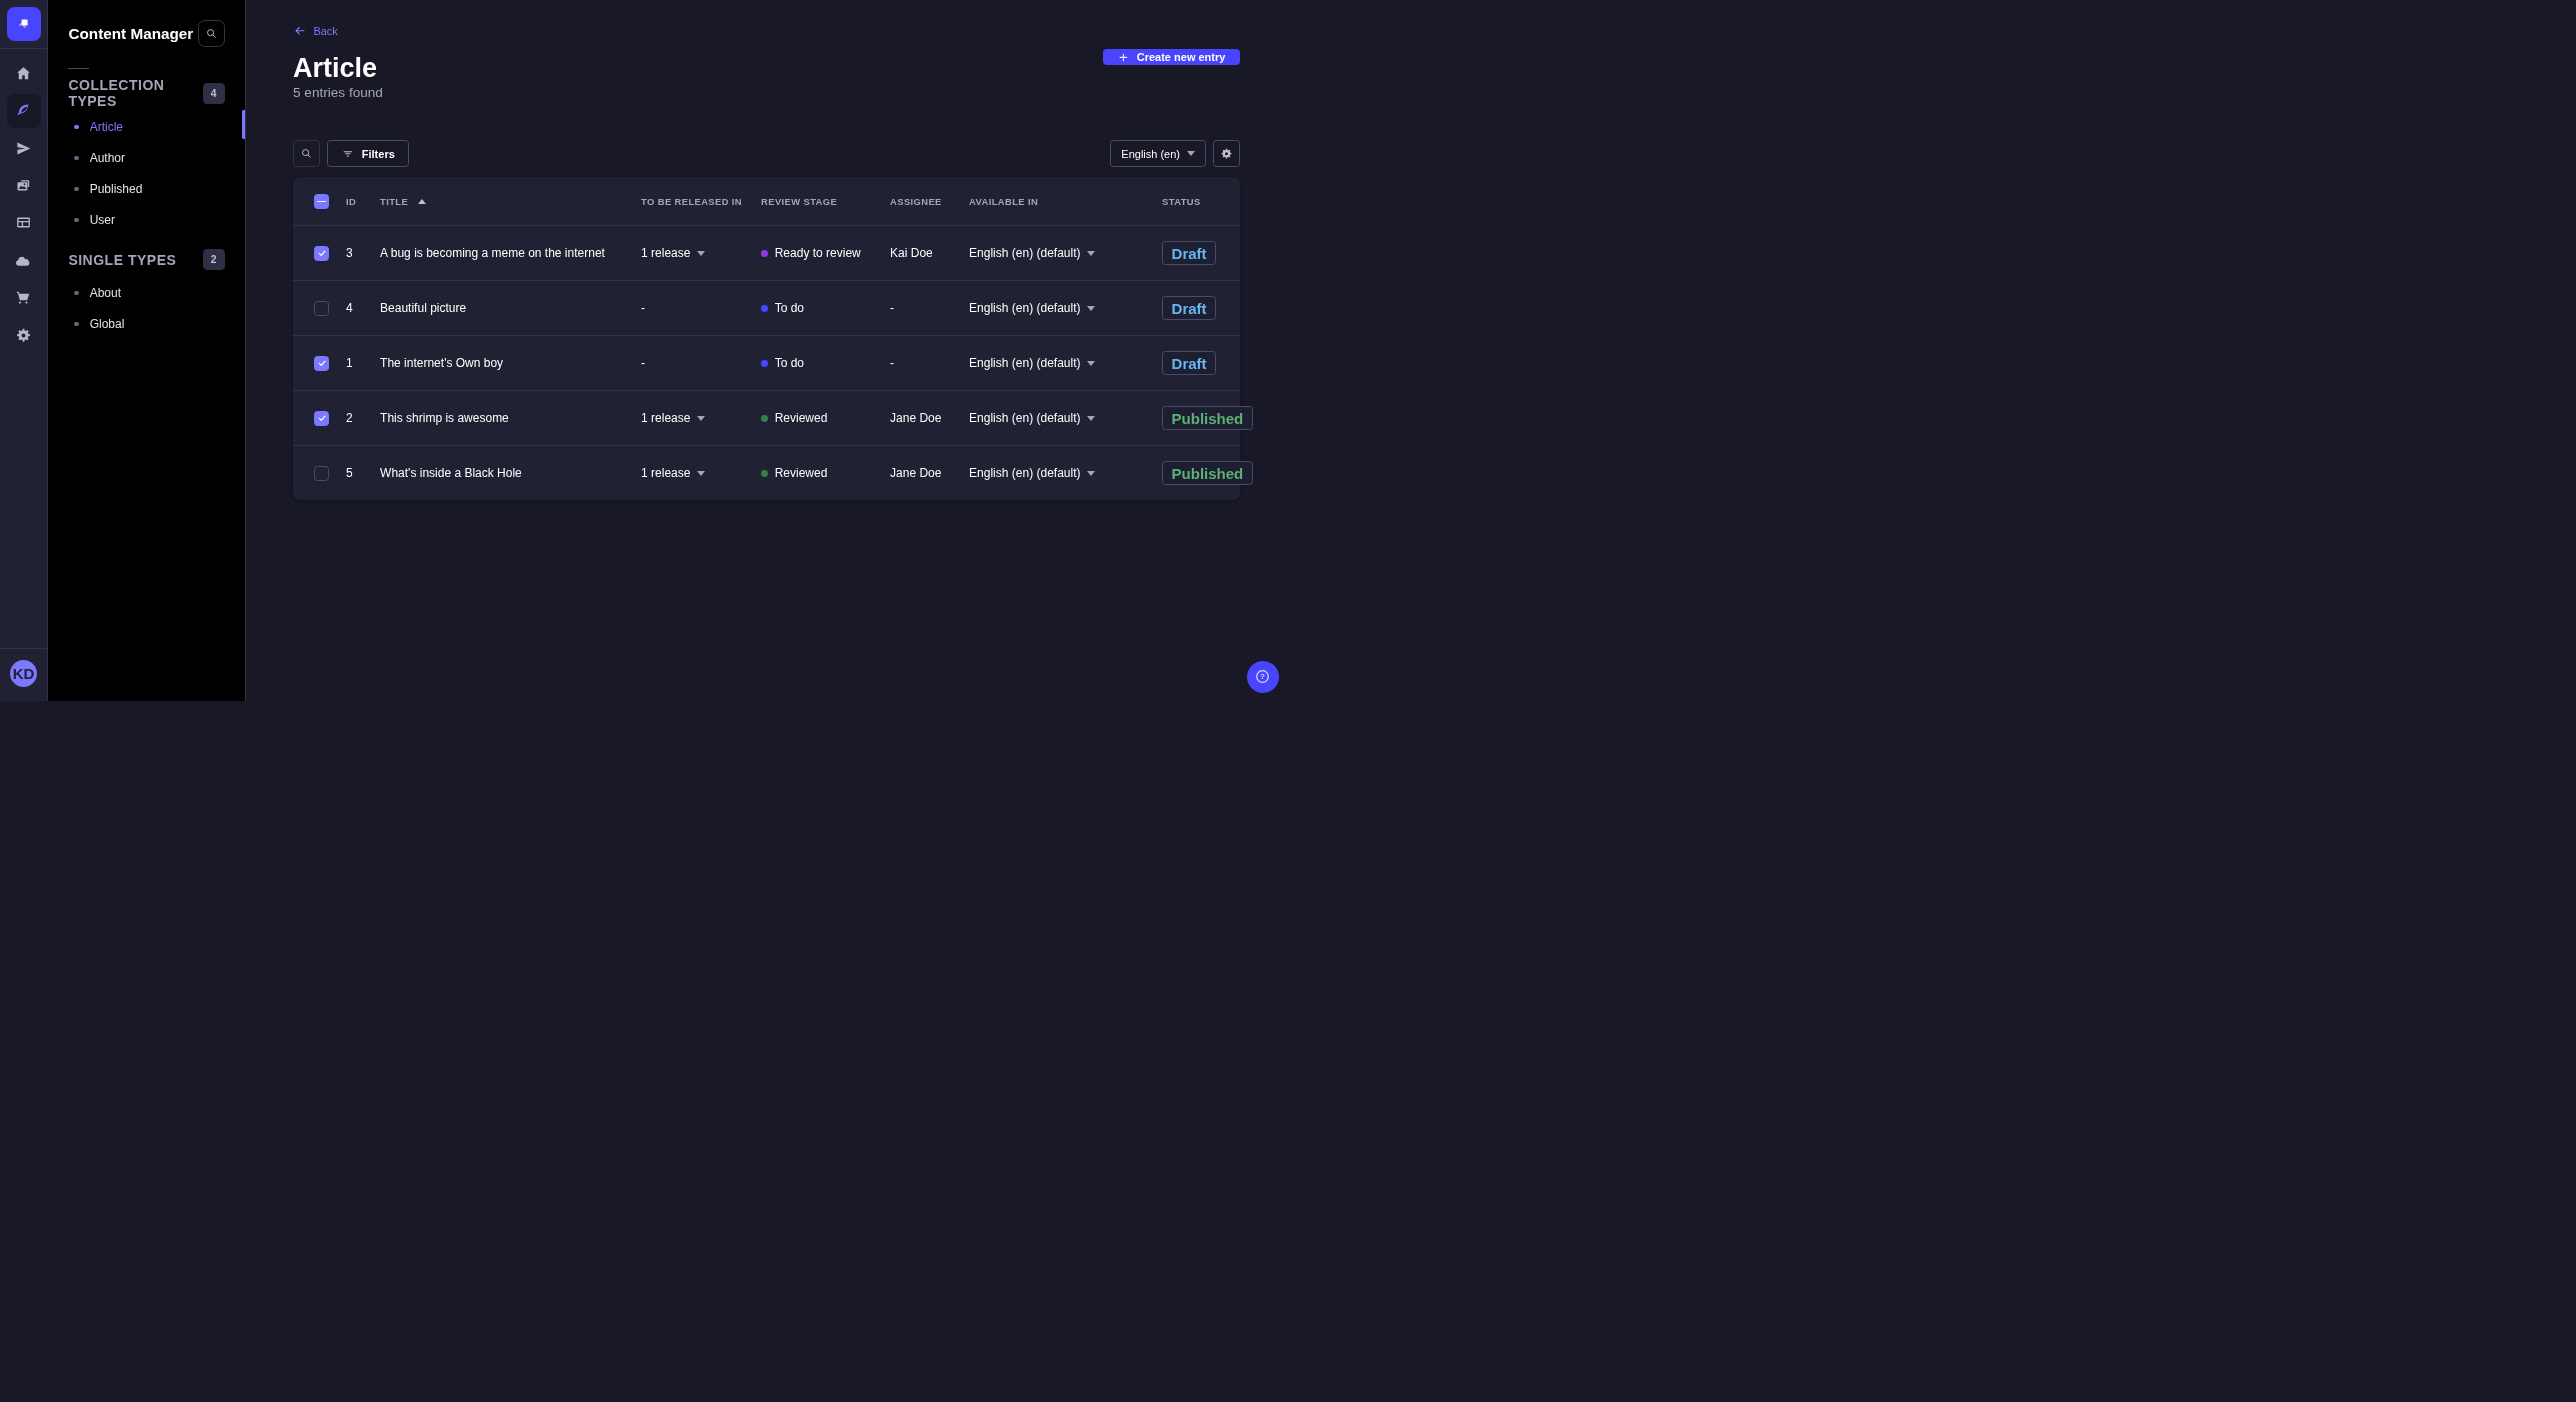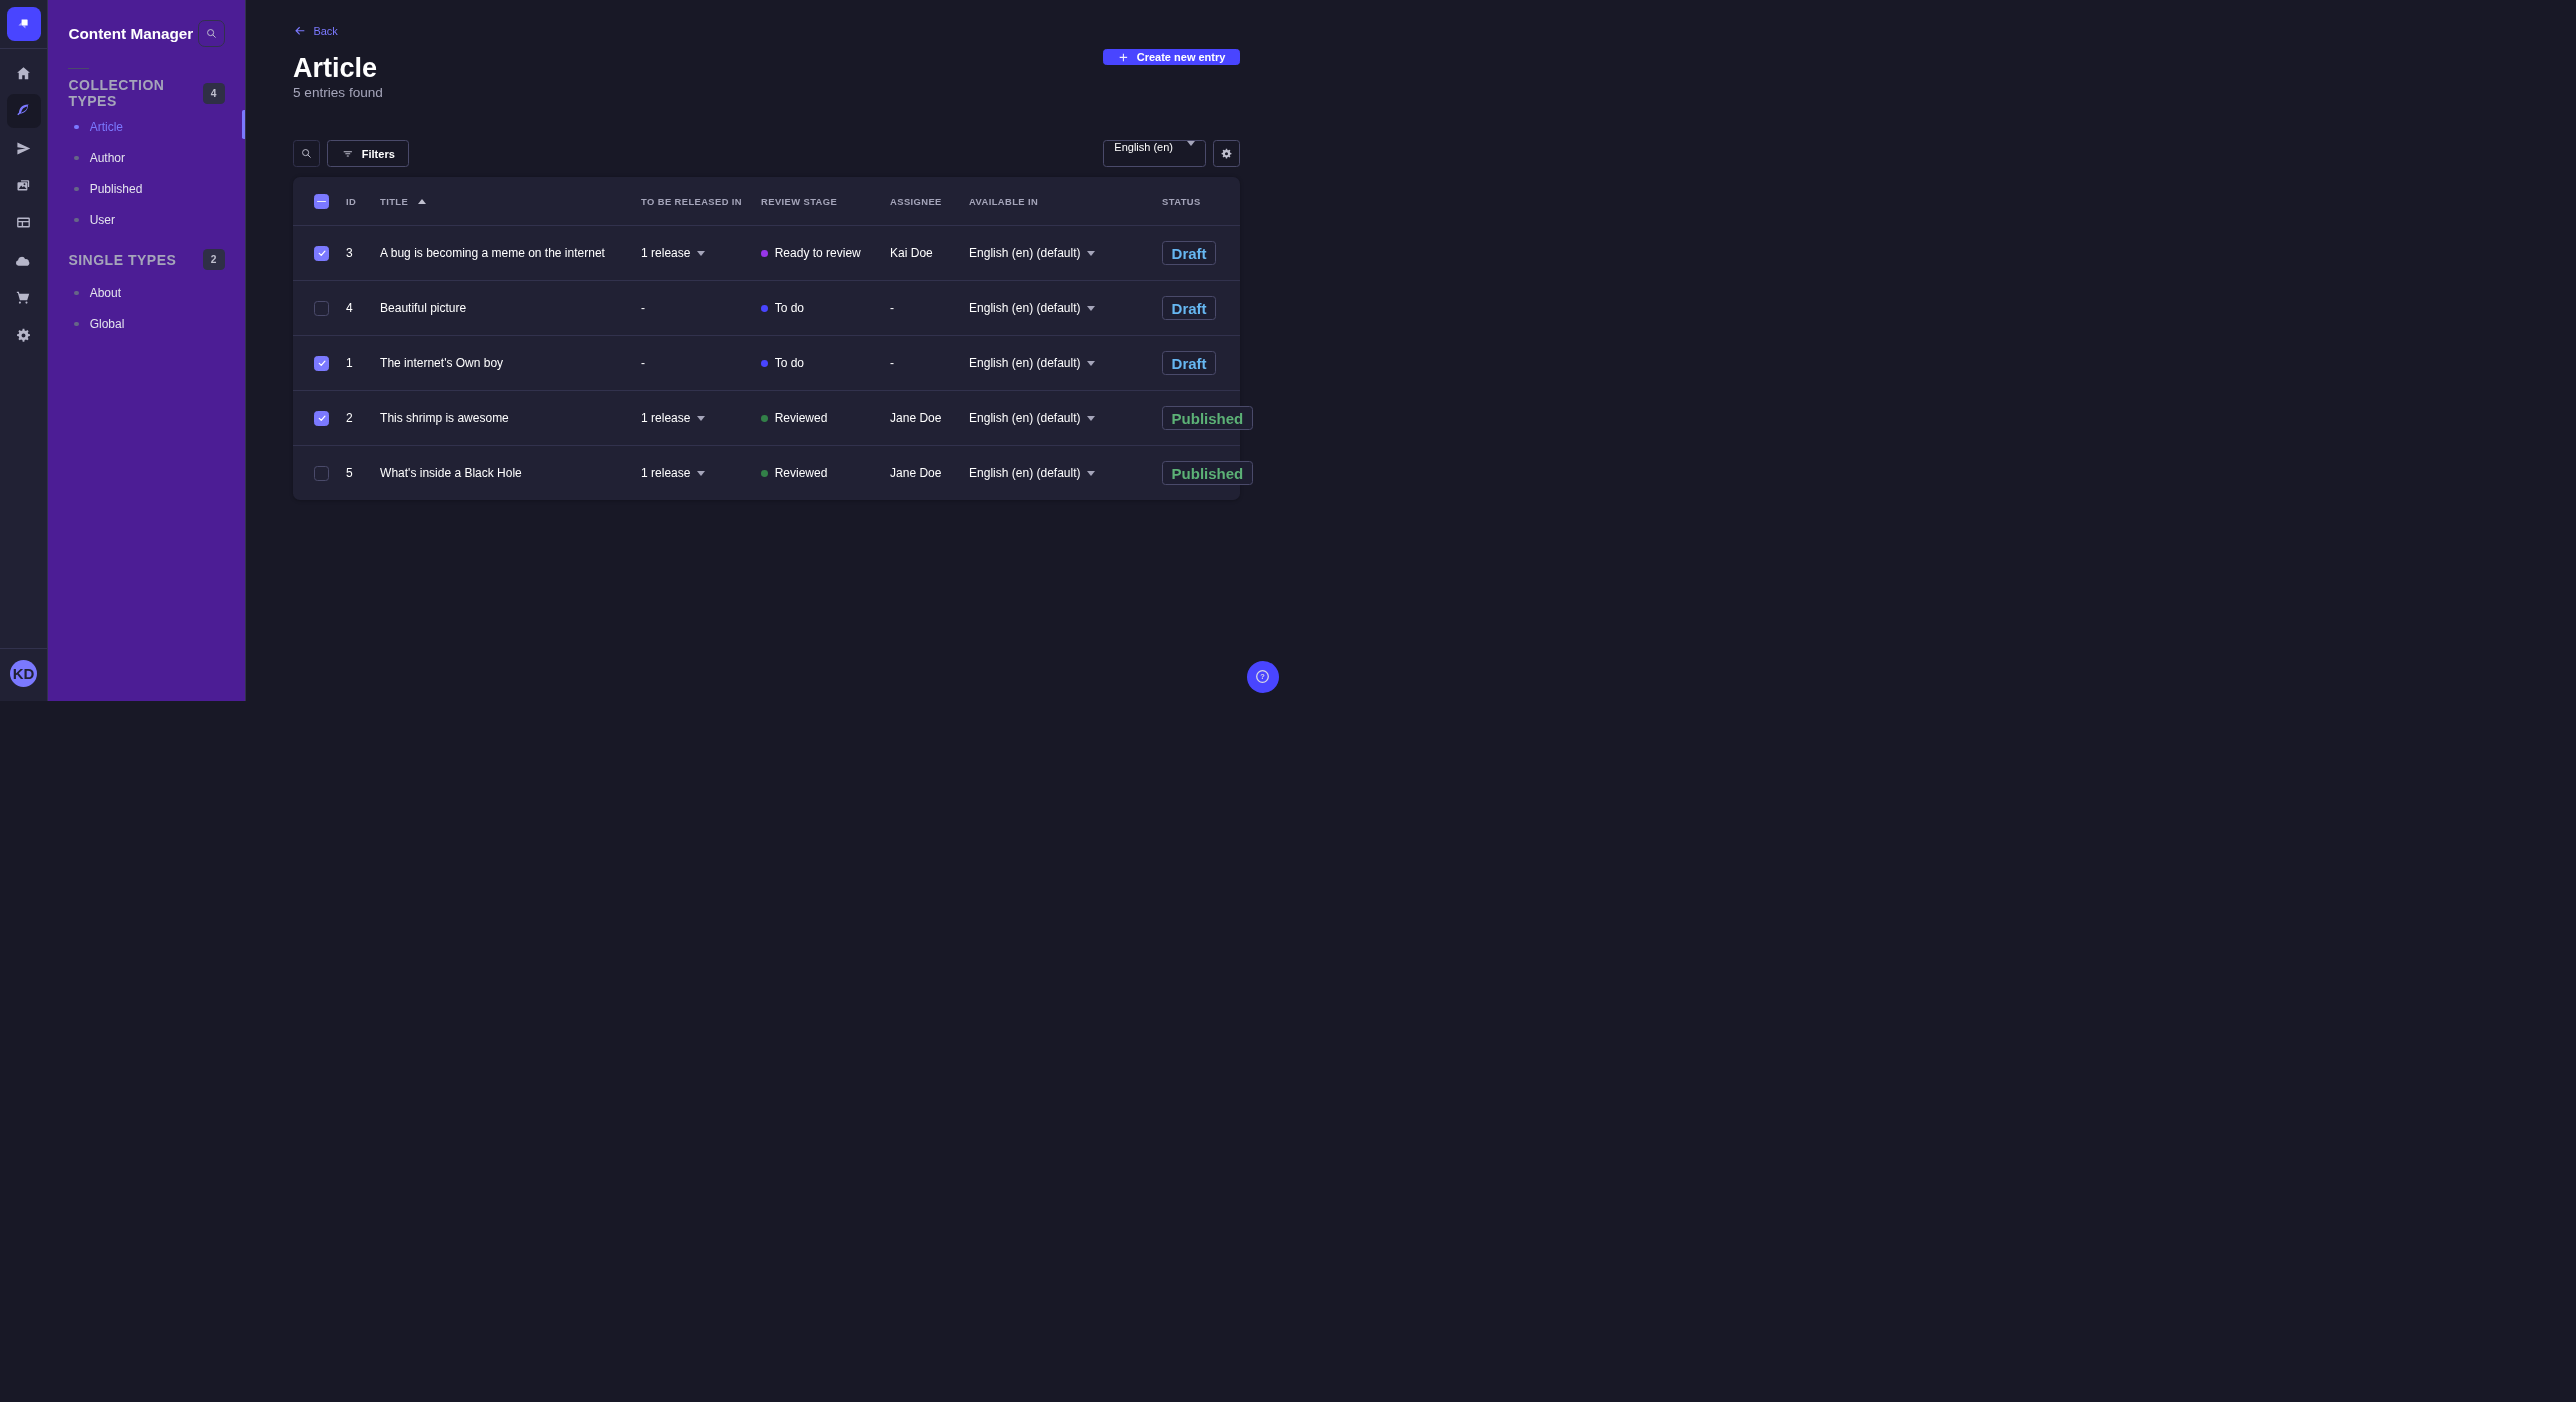--- a/index.html
+++ b/index.html
@@ -12,21 +12,21 @@
   .logo{width:34px;height:34px;border-radius:7.7px;background:#4945ff;display:flex;align-items:center;justify-content:center;}
   .rail-icons{display:flex;flex-direction:column;gap:3.4px;padding-top:7.7px;align-items:center;}
   .rail-btn{width:34px;height:34px;border-radius:6.8px;display:flex;align-items:center;justify-content:center;cursor:pointer;}
   .rail-btn svg{width:17px;height:17px;fill:#b6b6c9;}
   .rail-btn.active{background:#181826;}
   .rail-btn.active svg{fill:#7b79ff;}
   .rail-bottom{margin-top:auto;width:100%;border-top:0.9px solid #32324d;display:flex;justify-content:center;padding:11px 0 13.6px;}
   .avatar{width:27px;height:27px;border-radius:50%;background:#7b79ff;color:#212134;font-size:15px;font-weight:700;display:flex;align-items:center;justify-content:center;}
 
   
-  .sidebar{position:absolute;left:48px;top:0;bottom:0;width:198px;background:#4c1d95;border-right:0.9px solid #32324d;padding:20.4px 20.4px 0;}
+  .sidebar{position:absolute;left:48px;top:0;bottom:0;width:198px;background:#000000;border-right:0.9px solid #32324d;padding:20.4px 20.4px 0;}
   .sb-head{display:flex;align-items:center;justify-content:space-between;height:27px;}
   .sb-title{font-size:15.3px;font-weight:700;color:#fff;}
   .sb-search{width:27px;height:27px;border:0.9px solid #32324d;border-radius:6.8px;background:transparent;display:flex;align-items:center;justify-content:center;cursor:pointer;}
   .sb-divider{width:20.4px;border:none;border-top:0.9px solid #4a4a6a;margin:20.4px 0 6.8px;}
   .sb-section{margin-top:13.6px;display:flex;align-items:center;justify-content:space-between;height:22px;}
   .sb-section-label{font-size:14px;font-weight:700;letter-spacing:0.5px;color:#a5a5ba;text-transform:uppercase;}
   .sb-badge{min-width:22px;height:21px;border-radius:4.3px;background:#2f2f46;color:#c0c0cf;font-size:10.2px;font-weight:600;display:flex;align-items:center;justify-content:center;}
   .sb-list{list-style:none;margin:6.8px 0 0;padding:0;}
   .sb-item{height:31px;display:flex;align-items:center;gap:11px;padding-left:6px;font-size:12px;color:#e4e4ee;cursor:pointer;border-radius:3.4px;}
   .bullet{width:4.3px;height:4.3px;border-radius:50%;background:#666687;flex:0 0 auto;}
@@ -42,21 +42,21 @@
   .subtitle{font-size:13.6px;color:#a5a5ba;}
   .create-btn{position:absolute;top:49px;right:48px;height:16px;background:#4945ff;border:0.9px solid #4945ff;border-radius:3.4px;color:#fff;font-size:11px;font-weight:600;display:flex;align-items:center;gap:6.8px;padding:0 13.6px;cursor:pointer;font-family:inherit;}
   .create-btn svg{width:12.8px;height:12.8px;fill:#f0f0ff;}
 
   .toolbar{margin-top:40px;display:flex;align-items:center;justify-content:space-between;}
   .tb-left,.tb-right{display:flex;align-items:center;gap:6.8px;}
   .icon-btn{width:27px;height:27px;border:0.9px solid #32324d;border-radius:3.4px;background:transparent;display:flex;align-items:center;justify-content:center;cursor:pointer;}
   .icon-btn.strong{border-color:#4a4a6a;}
   .btn{height:27px;background:transparent;border:0.9px solid #4a4a6a;border-radius:3.4px;color:#fff;font-size:11px;font-weight:600;display:inline-flex;align-items:center;gap:6.8px;padding:0 13.6px;cursor:pointer;font-family:inherit;}
   .btn svg{width:13.6px;height:13.6px;fill:#c0c0cf;}
-  .select{height:27px;border:0.9px solid #4a4a6a;border-radius:3.4px;display:inline-flex;gap:14px;padding:0 10.2px;font-size:11px;color:#fff;cursor:pointer;}
+  .select{height:27px;border:0.9px solid #4a4a6a;border-radius:3.4px;display:inline-flex;align-items:center;gap:7px;padding:0 10.2px;font-size:11px;color:#fff;cursor:pointer;}
   .chev{width:0;height:0;border-left:4.3px solid transparent;border-right:4.3px solid transparent;border-top:5.1px solid #a5a5ba;display:inline-block;}
 
   .bulkbar{margin-top:15.3px;display:flex;align-items:center;gap:10.2px;}
   .bulk-text{font-size:12px;color:#a5a5ba;margin-right:3.4px;}
   .bulkbar .btn{font-weight:700;}
   .btn.ring{border-color:#32324d;box-shadow:0 0 0 2.6px #7b79ff;margin:0 4.3px;}
   .btn.danger{color:#ee5e52;}
 
   
   .table-card{margin-top:10.2px;background:#212134;border-radius:6.8px;box-shadow:0 0.9px 3.4px rgba(0,0,0,.25);width:947px;}

